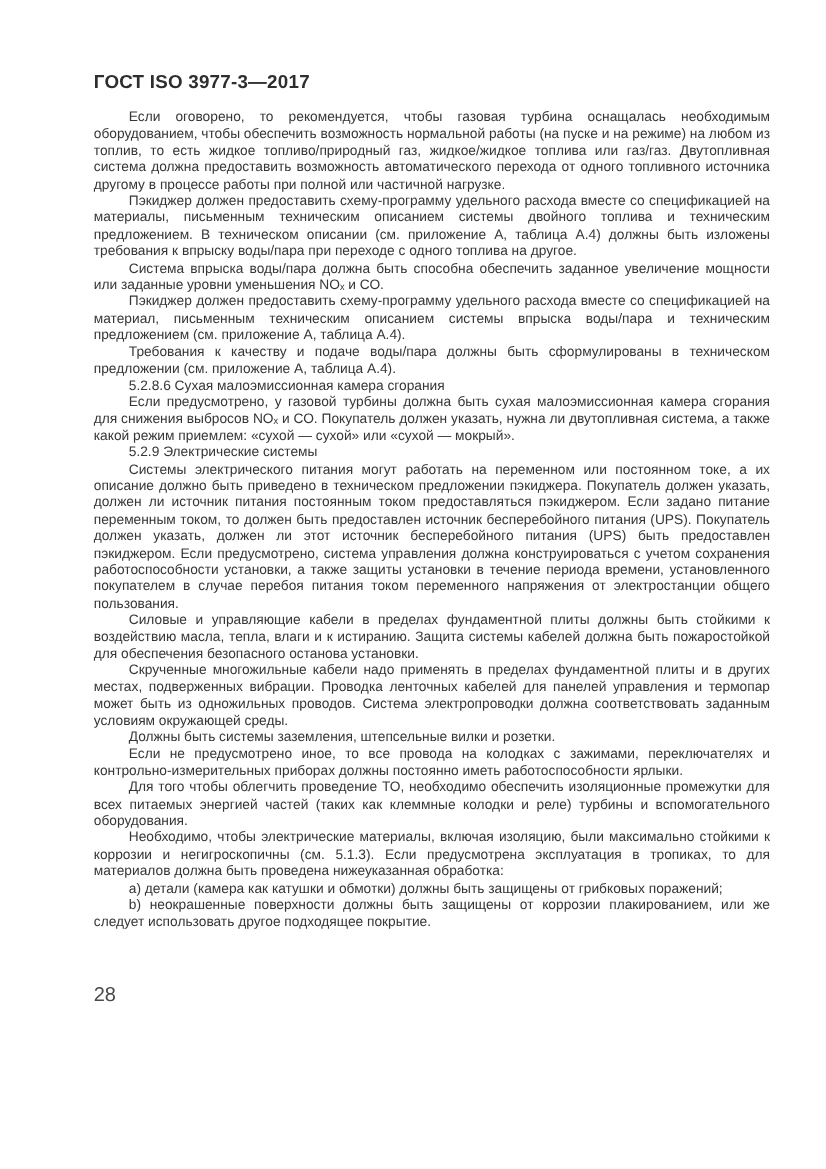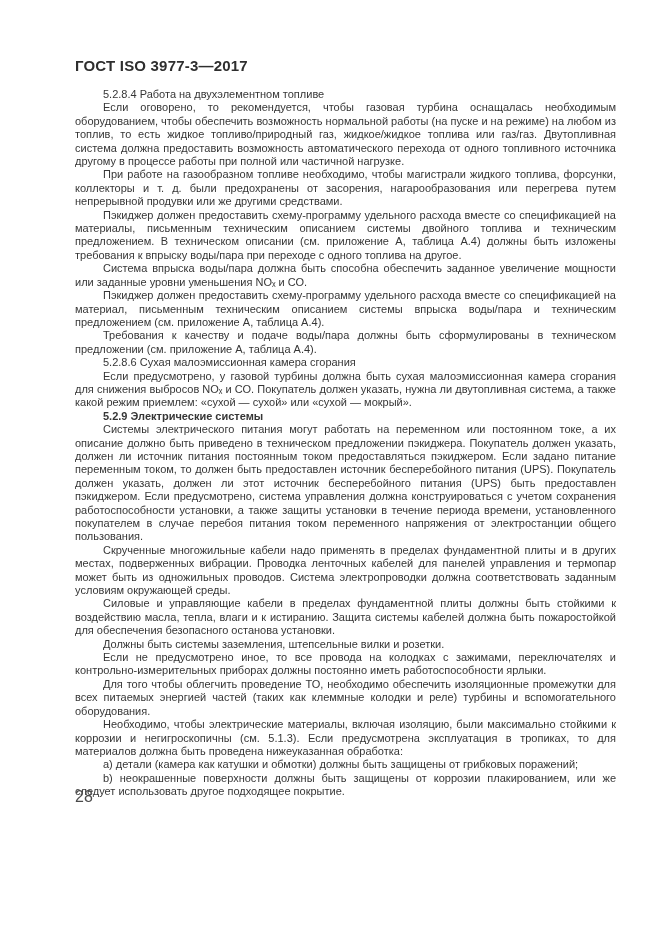--- a/index.html
+++ b/index.html
@@ -34,49 +34,47 @@
     font-size: 11px;
     line-height: 13.4px;
     text-align: justify;
     color: #363636;
   }
   .doc-body p {
     margin: 0;
     padding: 0;
     text-indent: 28px;
   }
-  .doc-body p.heading { font-weight: bold; }
+  .doc-body p.heading { font-weight: normal; }
   .page-number {
     position: absolute;
     left: 75px;
     top: 788px;
     font-size: 16px;
     color: #4a4a4a;
   }
 </style>
 </head>
 <body>
 
 <div class="page">
   <div class="doc-header">ГОСТ ISO 3977-3—2017</div>
 
   <div class="doc-body">
-      <p class="subheading">5.2.8.4 Работа на двухэлементном топливе</p>
       <p class="paragraph">Если оговорено, то рекомендуется, чтобы газовая турбина оснащалась необходимым оборудованием, чтобы обеспечить возможность нормальной работы (на пуске и на режиме) на любом из топлив, то есть жидкое топливо/природный газ, жидкое/жидкое топлива или газ/газ. Двутопливная система должна предоставить возможность автоматического перехода от одного топливного источника другому в процессе работы при полной или частичной нагрузке.</p>
-      <p class="paragraph">При работе на газообразном топливе необходимо, чтобы магистрали жидкого топлива, форсунки, коллекторы и т. д. были предохранены от засорения, нагарообразования или перегрева путем непрерывной продувки или же другими средствами.</p>
       <p class="paragraph">Пэкиджер должен предоставить схему-программу удельного расхода вместе со спецификацией на материалы, письменным техническим описанием системы двойного топлива и техническим предложением. В техническом описании (см. приложение А, таблица А.4) должны быть изложены требования к впрыску воды/пара при переходе с одного топлива на другое.</p>
       <p class="paragraph">Система впрыска воды/пара должна быть способна обеспечить заданное увеличение мощности или заданные уровни уменьшения NOₓ и СО.</p>
       <p class="paragraph">Пэкиджер должен предоставить схему-программу удельного расхода вместе со спецификацией на материал, письменным техническим описанием системы впрыска воды/пара и техническим предложением (см. приложение А, таблица А.4).</p>
       <p class="paragraph">Требования к качеству и подаче воды/пара должны быть сформулированы в техническом предложении (см. приложение А, таблица А.4).</p>
       <p class="subheading">5.2.8.6 Сухая малоэмиссионная камера сгорания</p>
       <p class="paragraph">Если предусмотрено, у газовой турбины должна быть сухая малоэмиссионная камера сгорания для снижения выбросов NOₓ и СО. Покупатель должен указать, нужна ли двутопливная система, а также какой режим приемлем: «сухой — сухой» или «сухой — мокрый».</p>
       <p class="heading">5.2.9 Электрические системы</p>
       <p class="paragraph">Системы электрического питания могут работать на переменном или постоянном токе, а их описание должно быть приведено в техническом предложении пэкиджера. Покупатель должен указать, должен ли источник питания постоянным током предоставляться пэкиджером. Если задано питание переменным током, то должен быть предоставлен источник бесперебойного питания (UPS). Покупатель должен указать, должен ли этот источник бесперебойного питания (UPS) быть предоставлен пэкиджером. Если предусмотрено, система управления должна конструироваться с учетом сохранения работоспособности установки, а также защиты установки в течение периода времени, установленного покупателем в случае перебоя питания током переменного напряжения от электростанции общего пользования.</p>
+      <p class="paragraph">Силовые и управляющие кабели в пределах фундаментной плиты должны быть стойкими к воздействию масла, тепла, влаги и к истиранию. Защита системы кабелей должна быть пожаростойкой для обеспечения безопасного останова установки.</p>
       <p class="paragraph">Скрученные многожильные кабели надо применять в пределах фундаментной плиты и в других местах, подверженных вибрации. Проводка ленточных кабелей для панелей управления и термопар может быть из одножильных проводов. Система электропроводки должна соответствовать заданным условиям окружающей среды.</p>
-      <p class="paragraph">Силовые и управляющие кабели в пределах фундаментной плиты должны быть стойкими к воздействию масла, тепла, влаги и к истиранию. Защита системы кабелей должна быть пожаростойкой для обеспечения безопасного останова установки.</p>
       <p class="paragraph">Должны быть системы заземления, штепсельные вилки и розетки.</p>
       <p class="paragraph">Если не предусмотрено иное, то все провода на колодках с зажимами, переключателях и контрольно-измерительных приборах должны постоянно иметь работоспособности ярлыки.</p>
       <p class="paragraph">Для того чтобы облегчить проведение ТО, необходимо обеспечить изоляционные промежутки для всех питаемых энергией частей (таких как клеммные колодки и реле) турбины и вспомогательного оборудования.</p>
       <p class="paragraph">Необходимо, чтобы электрические материалы, включая изоляцию, были максимально стойкими к коррозии и негигроскопичны (см. 5.1.3). Если предусмотрена эксплуатация в тропиках, то для материалов должна быть проведена нижеуказанная обработка:</p>
       <p class="list-item">a) детали (камера как катушки и обмотки) должны быть защищены от грибковых поражений;</p>
       <p class="list-item">b) неокрашенные поверхности должны быть защищены от коррозии плакированием, или же следует использовать другое подходящее покрытие.</p>
     </div>
 
   <div class="page-number">28</div>
 </div>

